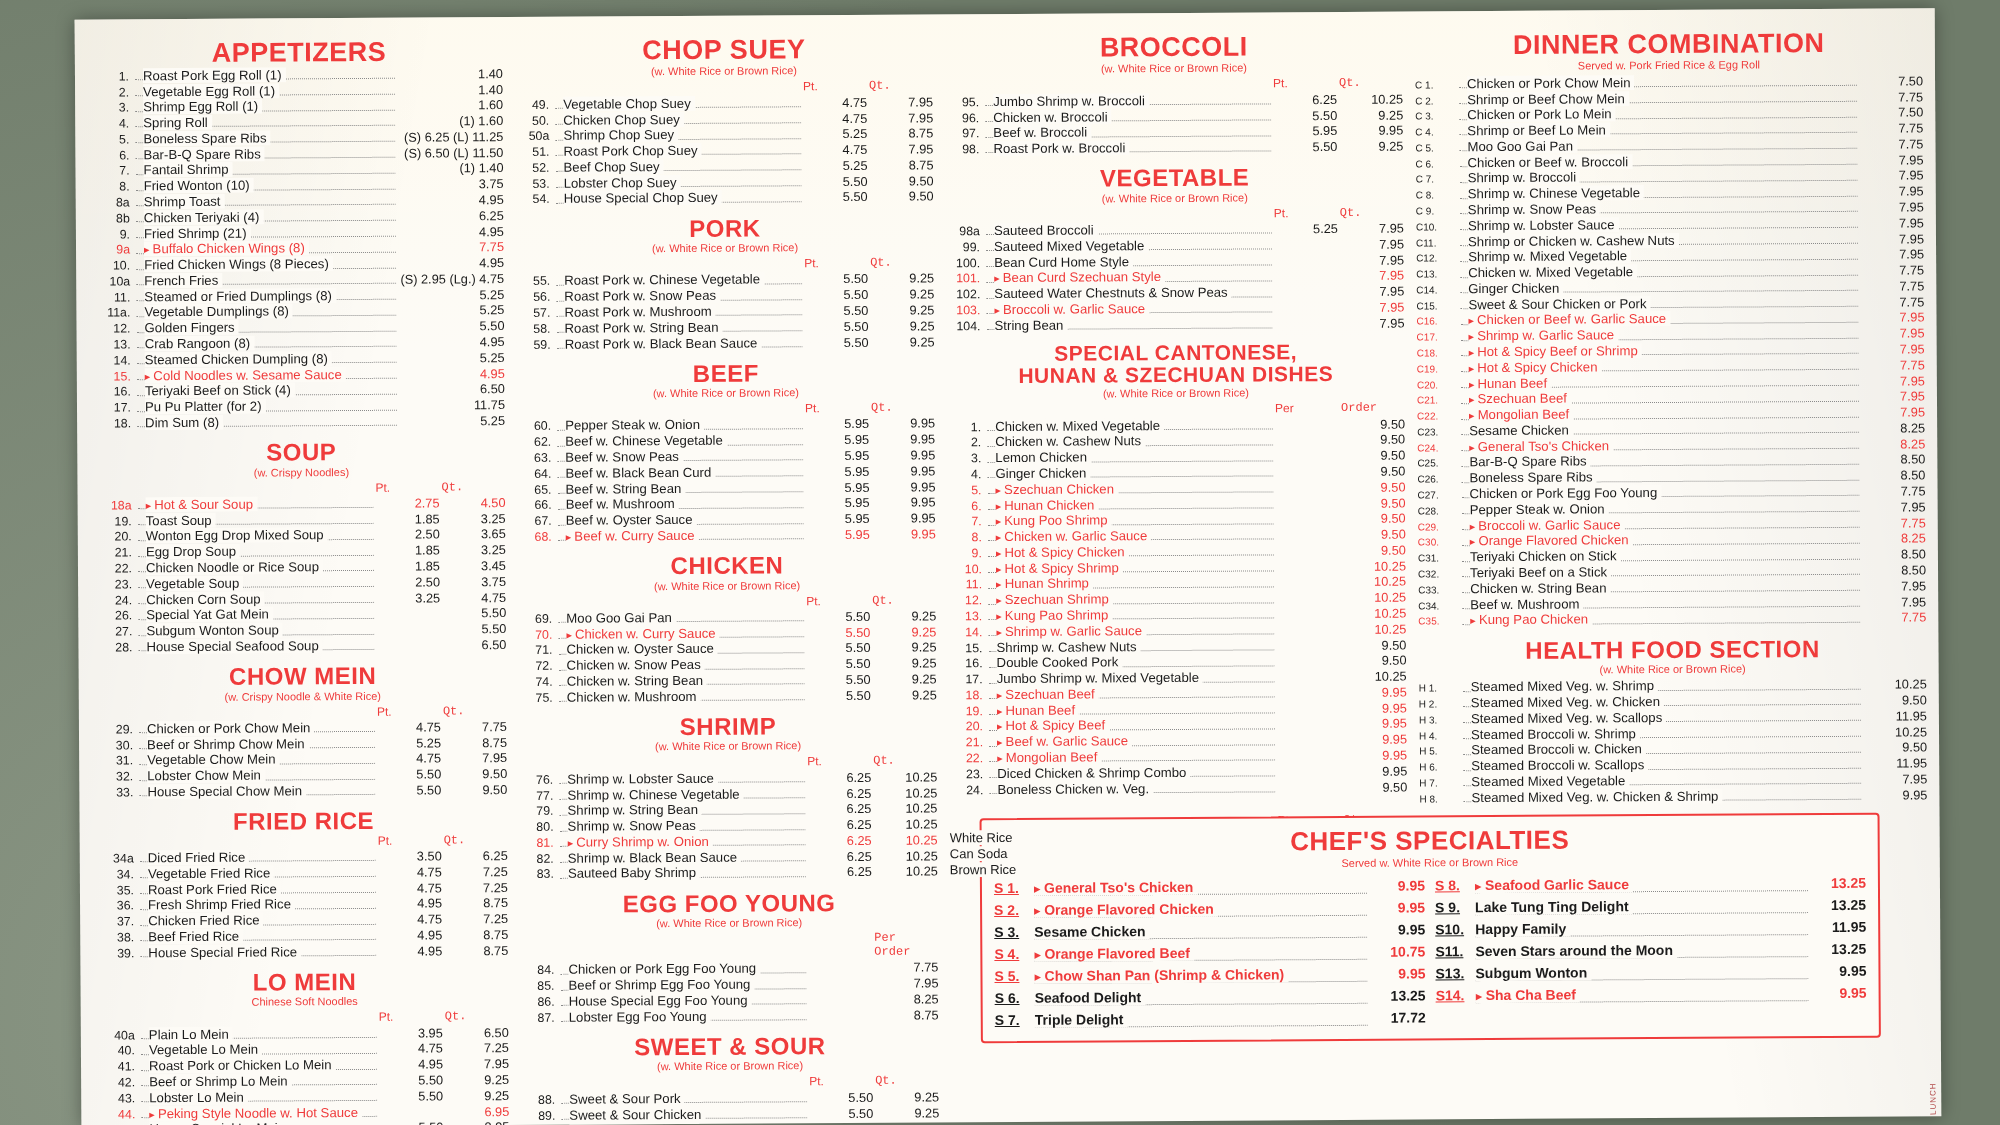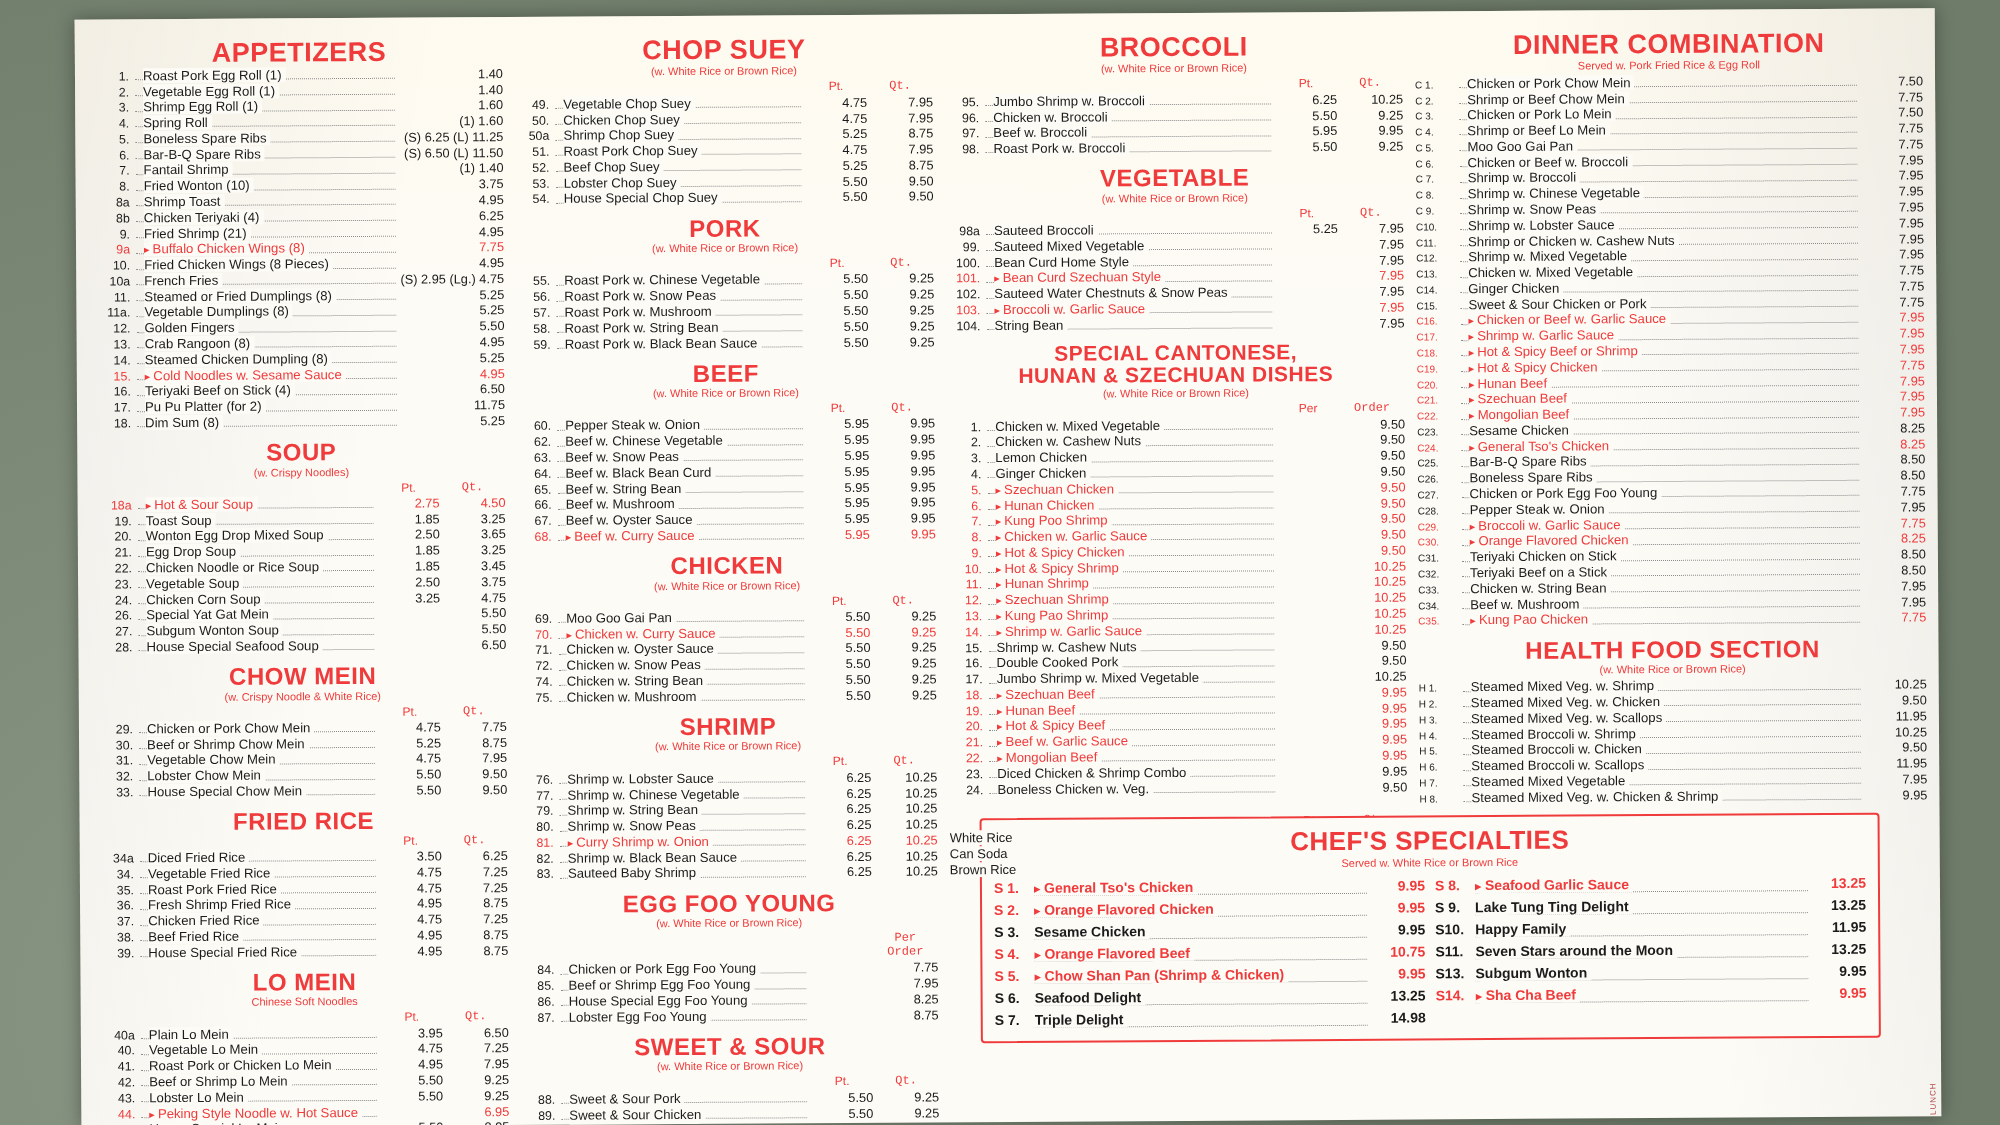--- a/index.html
+++ b/index.html
@@ -49,21 +49,21 @@
   .t-28{font-size:27px;}
   .t-25{font-size:24px;}
   .t-22{font-size:21px;}
   .sub{
     text-align:center;color:#ef3b3b;font-size:11px;margin:1px 0 3px 0;
   }
   .hdr{
     display:flex;justify-content:flex-end;gap:0;color:#ef3b3b;font-size:12px;
     padding-right:2px;margin-bottom:1px;
   }
-  .hdr span{display:inline-block;text-align:center;}
+  .hdr span{display:inline-block;text-align:left;}
   .hdr .h1{width:66px;}
   .hdr .h2{width:62px;font-family:Liberation Mono, monospace;}
 
   table{border-collapse:collapse;width:100%;}
   tr{vertical-align:baseline;}
   td{font-size:13.2px;color:#1b1b1b;padding:0.4px 0;}
   td.num{width:34px;text-align:right;padding-right:6px;font-size:12.4px;white-space:nowrap;}
   td.nm{width:40px;text-align:left;padding-right:4px;font-size:10px;white-space:nowrap;}
   td.name{position:relative;overflow:hidden;white-space:nowrap;padding-left:8px;}
   td.name .dots{
@@ -92,21 +92,21 @@
     border-radius:4px;
     padding:8px 12px 10px 12px;
   }
   .chef-title{
     text-align:center;color:#ef3b3b;font-weight:bold;font-size:26px;letter-spacing:.5px;
   }
   .chef-sub{text-align:center;color:#ef3b3b;font-size:11px;margin-bottom:6px;}
   .chef-cols{display:flex;gap:10px;}
   .chef-col{flex:1;}
   .chef-col table td{font-size:14px;font-weight:bold;padding:3px 0;}
-  .chef-col table td.nm{width:40px;font-weight:bold;}
+  .chef-col table td.nm{width:40px;font-weight:bold;text-decoration:underline;}
   .chef-col table td.p1{width:58px;}
   .hot-item td{color:#ef3b3b;}
   .hot-item td.name span.txt:before{content:"\25B8";color:#ef3b3b;margin-right:4px;font-size:12px;}
 
   .sidecode{
     position:absolute;right:4px;bottom:34px;
     font-size:8px;color:#b24a4a;transform:rotate(-90deg);transform-origin:right bottom;
     letter-spacing:1px;
   }
 </style>
@@ -1316,21 +1316,21 @@
                 <td class="p1">9.95</td>
               </tr>
               <tr>
                 <td class="nm">S 6.</td>
                 <td class="name"><span class="dots"></span><span class="txt">Seafood Delight</span></td>
                 <td class="p1">13.25</td>
               </tr>
               <tr>
                 <td class="nm">S 7.</td>
                 <td class="name"><span class="dots"></span><span class="txt">Triple Delight</span></td>
-                <td class="p1">14.98</td>
+                <td class="p1">17.72</td>
               </tr>
             </tbody>
           </table>
       </div>
       <div class="chef-col">
         <table>
             <tbody>
               <tr class="hot-item">
                 <td class="nm">S 8.</td>
                 <td class="name"><span class="dots"></span><span class="txt">Seafood Garlic Sauce</span></td>

